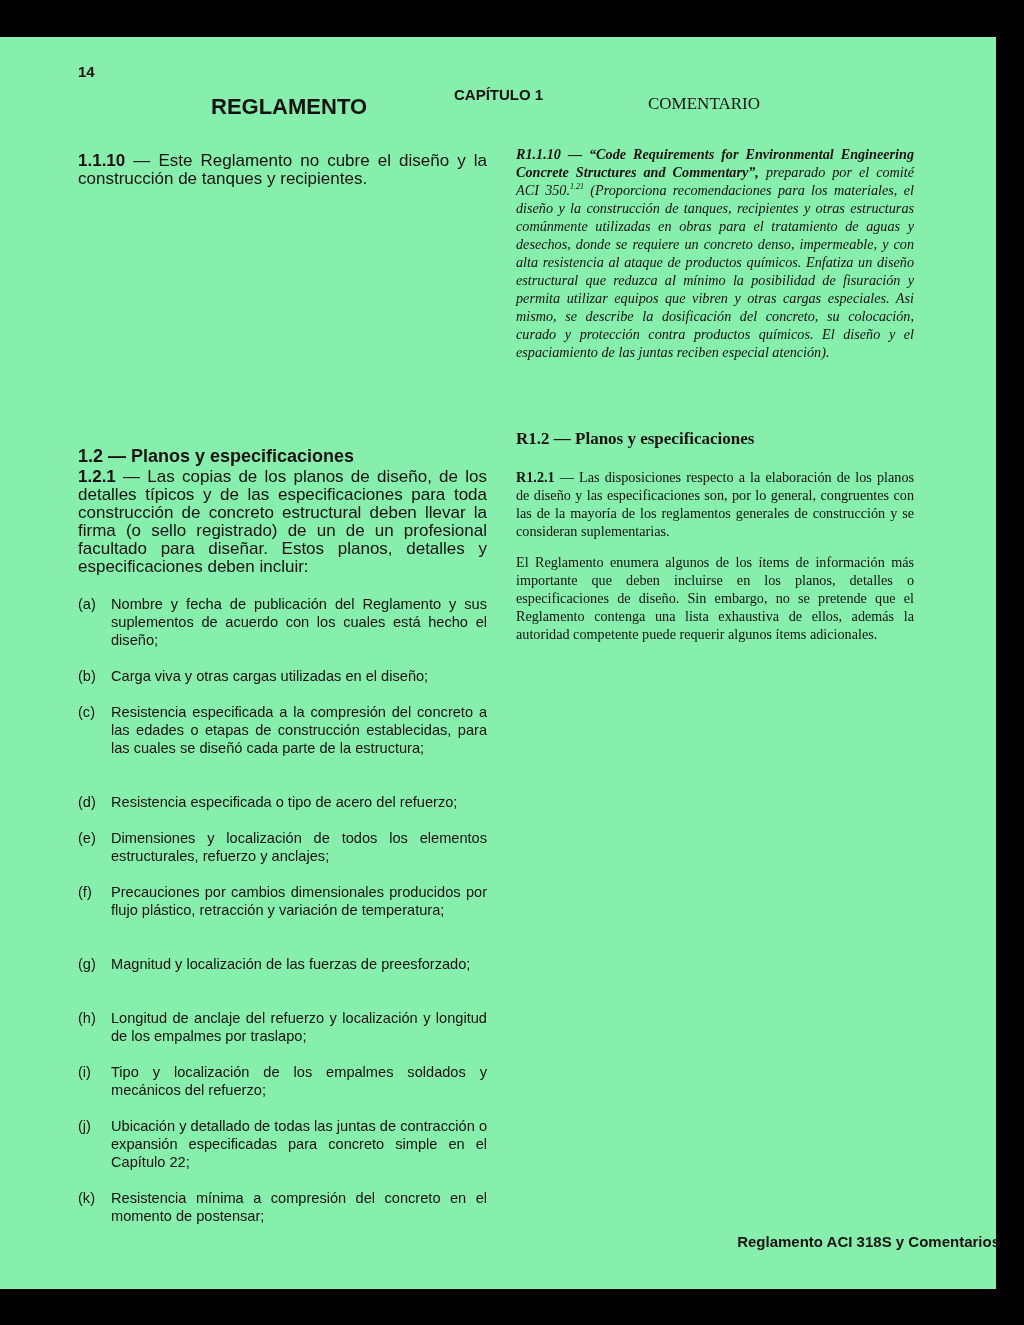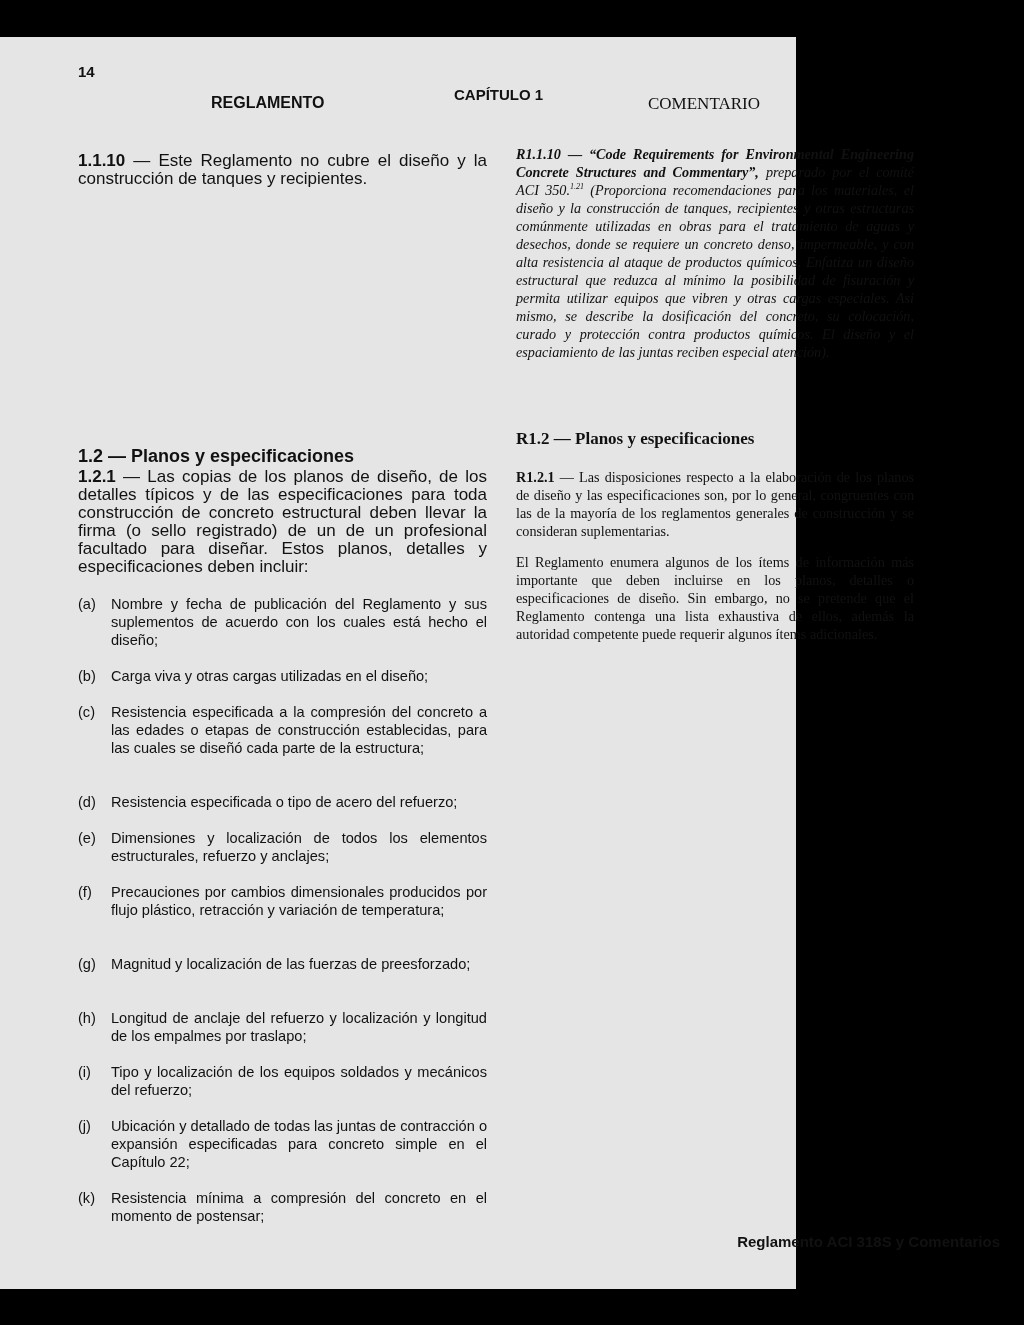--- a/index.html
+++ b/index.html
@@ -1,23 +1,23 @@
 <!DOCTYPE html>
 <html><head>
 <meta charset="utf-8">
 <style>
   html, body { margin: 0; padding: 0; }
   body { width: 1024px; height: 1325px; background: #000; position: relative; overflow: hidden; }
-  .page { position: absolute; left: 0; top: 37px; width: 796px; height: 1252px; background: #e5e5e5; color: #111; }
+  .page { position: absolute; left: 0; top: 37px; width: 996px; height: 1252px; background: #86efac; color: #111; }
   .sans { font-family: "Liberation Sans", "DejaVu Sans", sans-serif; }
   .serif { font-family: "Liberation Serif", "DejaVu Serif", serif; }
   .abs { position: absolute; }
   .page-num { left: 78px; top: 26px; font-size: 15px; font-weight: bold; }
   .chapter { left: 454px; top: 26px; font-size: 15px; font-weight: bold; margin-top: 23px; }
-  .col-head-left { left: 211px; top: 57px; font-size: 16px; font-weight: bold; }
+  .col-head-left { left: 211px; top: 57px; font-size: 22px; font-weight: bold; }
   .col-head-right { left: 648px; top: 57px; font-size: 17px; }
   .left-col { left: 78px; width: 409px; }
   .right-col { left: 516px; width: 398px; }
   .ltext { font-size: 17px; line-height: 18px; text-align: justify; }
   .rtext { font-size: 14.2px; line-height: 18px; text-align: justify; }
   .lhead { font-size: 18px; font-weight: bold; }
   .rhead { font-size: 17px; font-weight: bold; }
   .item { position: absolute; left: 78px; width: 409px; display: flex; font-size: 14.6px; line-height: 18px; }
   .item .lbl { width: 33px; flex: 0 0 33px; }
   .item .txt { flex: 1; text-align: justify; }
@@ -73,21 +73,21 @@
   <div class="item sans" style="top:918px;">
     <span class="lbl">(g)</span>
     <span class="txt">Magnitud y localización de las fuerzas de preesforzado;</span>
   </div>
   <div class="item sans" style="top:972px;">
     <span class="lbl">(h)</span>
     <span class="txt">Longitud de anclaje del refuerzo y localización y longitud de los empalmes por traslapo;</span>
   </div>
   <div class="item sans" style="top:1026px;">
     <span class="lbl">(i)</span>
-    <span class="txt">Tipo y localización de los equipos soldados y mecánicos del refuerzo;</span>
+    <span class="txt">Tipo y localización de los empalmes soldados y mecánicos del refuerzo;</span>
   </div>
   <div class="item sans" style="top:1080px;">
     <span class="lbl">(j)</span>
     <span class="txt">Ubicación y detallado de todas las juntas de contracción o expansión especificadas para concreto simple en el Capítulo 22;</span>
   </div>
   <div class="item sans" style="top:1152px;">
     <span class="lbl">(k)</span>
     <span class="txt">Resistencia mínima a compresión del concreto en el momento de postensar;</span>
   </div>
 

